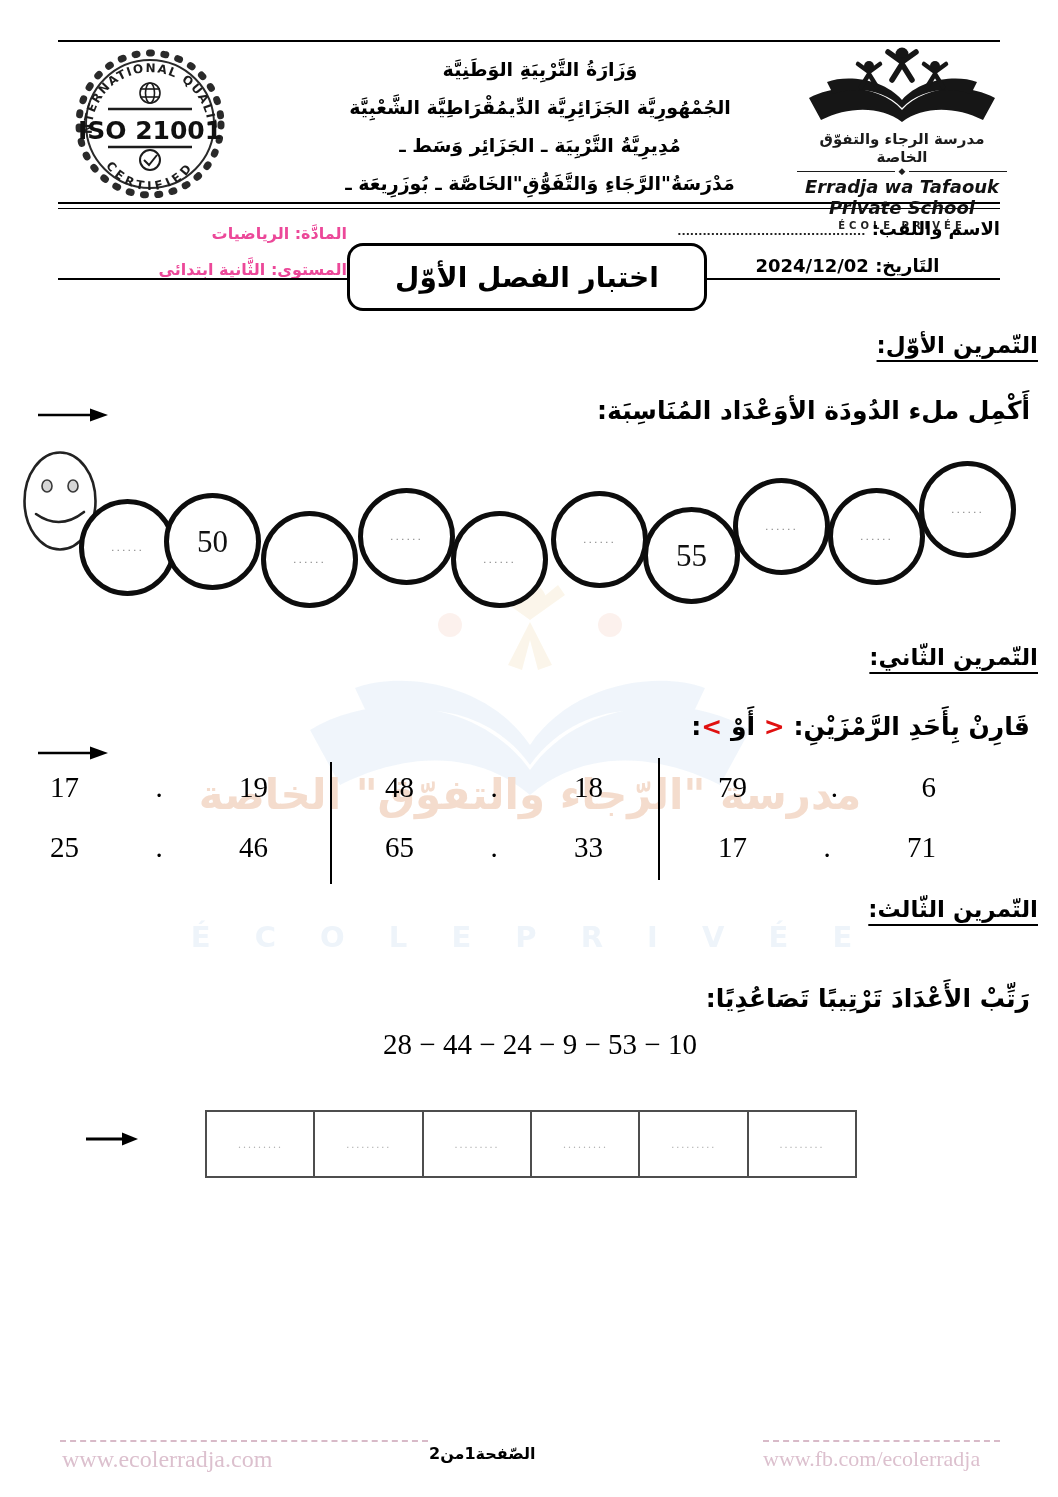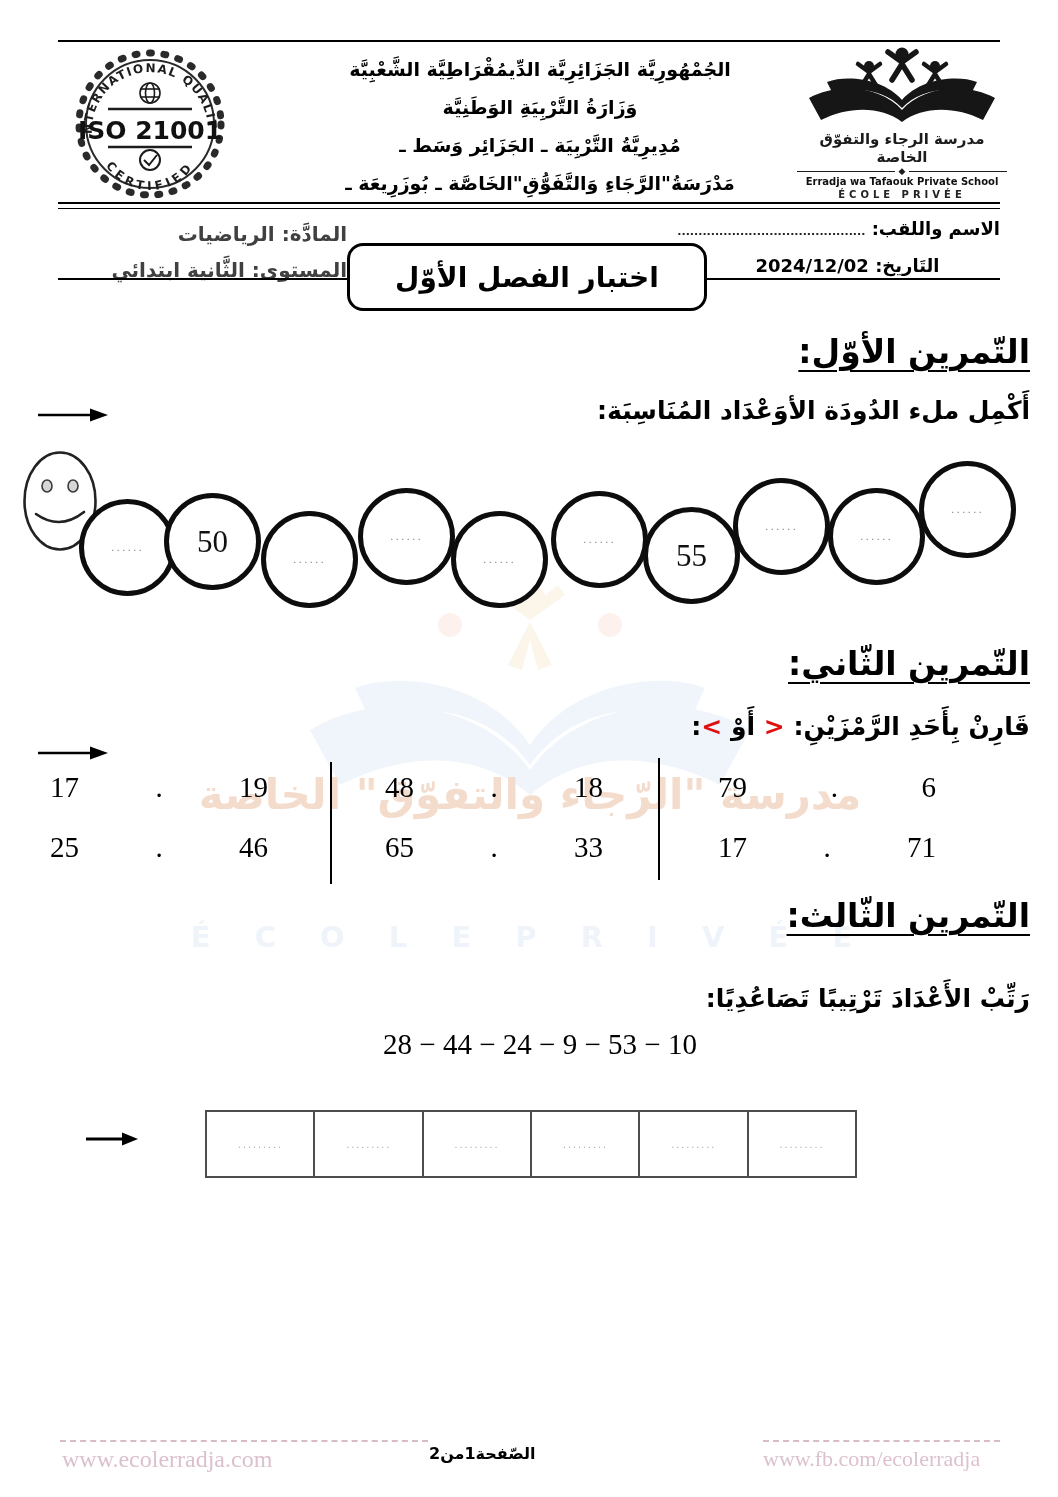--- a/index.html
+++ b/index.html
@@ -10,35 +10,35 @@
   .rule.thin { border-top-width:1.2px; }
 
   
   .ministry { position:absolute; left:300px; top:50px; width:480px; text-align:center; direction:rtl; }
   .ministry div { font-weight:bold; font-size:19px; line-height:38px; color:#000; }
   .iso-badge { position:absolute; left:62px; top:46px; }
   .logo-wrap { position:absolute; left:793px; top:44px; width:218px; text-align:center; }
   .logo-ar { font-size:15px; font-weight:bold; color:#1c1c1c; direction:rtl; margin-top:-2px; }
   .logo-div { display:flex; align-items:center; justify-content:center; color:#1c1c1c; font-size:9px; line-height:8px; margin:1px 0; }
   .logo-div:before,.logo-div:after { content:""; flex:1; border-top:1.6px solid #1c1c1c; margin:0 4px; }
-  .logo-en { font-size:10px; font-weight:bold; color:#111; }
+  .logo-en { font-size:18px; font-weight:bold; color:#111;font-style:italic; }
   .logo-ec { font-size:10px; font-weight:bold; letter-spacing:4px; color:#222; margin-top:2px; }
 
   
   .info-right { position:absolute; right:58px; top:212px; width:305px; direction:rtl; text-align:center; }
   .info-right .line { font-weight:bold; font-size:18px; line-height:34px; color:#000; white-space:nowrap; }
   .info-left { position:absolute; left:60px; top:216px; width:287px; direction:rtl; text-align:right; }
-  .info-left .line { font-weight:bold; font-size:20px; line-height:36px; color:#404040; white-space:nowrap; }
+  .info-left .line { font-weight:bold; font-size:16px; line-height:36px; color:#ec4899; white-space:nowrap; }
   .name-dots { font-size:11px; letter-spacing:1px; color:#222; }
 
   .title-box { position:absolute; left:347px; top:243px; width:360px; height:68px; border:3.2px solid #000;
                border-radius:16px; display:flex; align-items:center; justify-content:center; background:#fff; z-index:3; }
   .title-box span { font-size:28px; font-weight:bold; direction:rtl; color:#000; }
 
-  .ex-title { position:absolute; right:28px; font-size:33px; font-weight:bold; direction:rtl; color:#000;
+  .ex-title { position:absolute; right:20px; font-size:23px; font-weight:bold; direction:rtl; color:#000;
               text-decoration:underline; text-decoration-thickness:2.2px; text-underline-offset:7px; z-index:2; }
   .ex-instr { position:absolute; right:28px; font-size:25px; font-weight:bold; direction:rtl; color:#000; z-index:2; }
   .red { color:#e01010; }
 
   .arrow { position:absolute; z-index:2; }
 
   
   .worm-circle { position:absolute; width:97px; height:97px; border:5px solid #0d0d0d; border-radius:50%;
                  background:#fff; display:flex; align-items:center; justify-content:center; z-index:1; }
   .worm-circle .num { font-family:"Liberation Serif", serif; font-size:31px; color:#111; }
@@ -104,22 +104,22 @@
         <circle cx="88" cy="114" r="10"></circle>
         <polyline points="82,114 87,119 95,109"></polyline>
       </g>
       <text font-size="12" font-weight="bold" fill="#1c1c1c" letter-spacing="4">
         <textPath href="#arcB" startOffset="50%" text-anchor="middle">CERTIFIED</textPath>
       </text>
     </svg>
   </div>
 
   <div class="ministry">
+    <div>وَزَارَةُ التَّرْبِيَةِ الوَطَنِيَّة</div>
     <div>الجُمْهُورِيَّة الجَزَائِرِيَّة الدِّيمُقْرَاطِيَّة الشَّعْبِيَّة</div>
-    <div>وَزَارَةُ التَّرْبِيَةِ الوَطَنِيَّة</div>
     <div>مُدِيرِيَّةُ التَّرْبِيَة ـ الجَزَائِر وَسَط ـ</div>
     <div>مَدْرَسَةُ"الرَّجَاءِ وَالتَّفَوُّقِ"الخَاصَّة ـ بُوزَرِيعَة ـ</div>
   </div>
 
   <div class="logo-wrap">
     <svg width="210" height="84" viewBox="0 0 210 84">
       <g fill="#161616">
         <path d="M105,66 C85,42 40,38 12,54 L24,76 C52,62 84,62 105,78 Z"></path>
         <path d="M105,56 C88,36 52,30 30,38 L36,50 C60,42 88,46 105,64 Z"></path>
         <path d="M105,66 C125,42 170,38 198,54 L186,76 C158,62 126,62 105,78 Z"></path>

